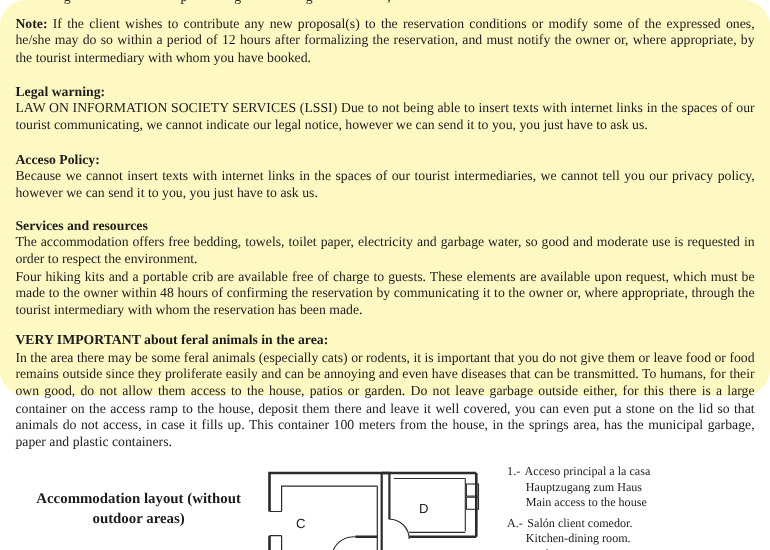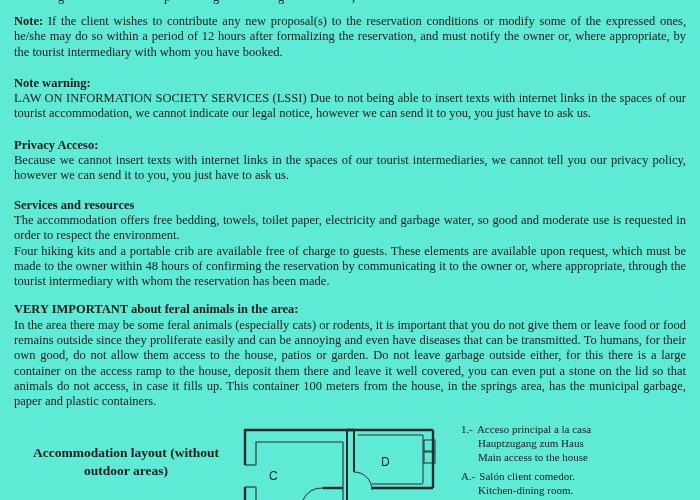--- a/index.html
+++ b/index.html
@@ -2,21 +2,21 @@
 <html><head>
 <meta charset="utf-8">
 <style>
   html,body { margin:0; padding:0; }
   body {
     width:700px; height:500px; overflow:hidden;
     background:#ffffff;
     font-family:"Liberation Serif","DejaVu Serif",serif;
     color:#1c1c1c;
   }
-  .page { position:relative; width:700px; height:500px; background:#5eead4; }
+  .page { position:relative; width:700px; height:360px; background:#fef9c3;border-radius:24px; }
 
   .flow {
     padding:0 14px;
     font-size:12.5px;
     line-height:15.3px;
     text-align:justify;
   }
   .flow p { margin:0; }
   .section-heading { font-weight:bold; }
 
@@ -65,24 +65,24 @@
     <div class="clip-strip">
       <span>g</span>
       <span>p</span>
       <span>g</span>
       <span>g</span>
       <span>,</span>
     </div>
 
     <p class="p-note"><b>Note:</b> <span>If the client wishes to contribute any new proposal(s) to the reservation conditions or modify some of the expressed ones, he/she may do so within a period of 12 hours after formalizing the reservation, and must notify the owner or, where appropriate, by the tourist intermediary with whom you have booked.</span></p>
 
-    <p class="section-heading h-legal">Note warning:</p>
-    <p>LAW ON INFORMATION SOCIETY SERVICES (LSSI) Due to not being able to insert texts with internet links in the spaces of our tourist accommodation, we cannot indicate our legal notice, however we can send it to you, you just have to ask us.</p>
+    <p class="section-heading h-legal">Legal warning:</p>
+    <p>LAW ON INFORMATION SOCIETY SERVICES (LSSI) Due to not being able to insert texts with internet links in the spaces of our tourist communicating, we cannot indicate our legal notice, however we can send it to you, you just have to ask us.</p>
 
-    <p class="section-heading h-privacy">Privacy Acceso:</p>
+    <p class="section-heading h-privacy">Acceso Policy:</p>
     <p>Because we cannot insert texts with internet links in the spaces of our tourist intermediaries, we cannot tell you our privacy policy, however we can send it to you, you just have to ask us.</p>
 
     <p class="section-heading h-services">Services and resources</p>
     <p>The accommodation offers free bedding, towels, toilet paper, electricity and garbage water, so good and moderate use is requested in order to respect the environment.</p>
     <p>Four hiking kits and a portable crib are available free of charge to guests. These elements are available upon request, which must be made to the owner within 48 hours of confirming the reservation by communicating it to the owner or, where appropriate, through the tourist intermediary with whom the reservation has been made.</p>
 
     <p class="section-heading h-feral">VERY IMPORTANT about feral animals in the area:</p>
     <p>In the area there may be some feral animals (especially cats) or rodents, it is important that you do not give them or leave food or food remains outside since they proliferate easily and can be annoying and even have diseases that can be transmitted. To humans, for their own good, do not allow them access to the house, patios or garden. Do not leave garbage outside either, for this there is a large container on the access ramp to the house, deposit them there and leave it well covered, you can even put a stone on the lid so that animals do not access, in case it fills up. This container 100 meters from the house, in the springs area, has the municipal garbage, paper and plastic containers.</p>
 
   </div>

